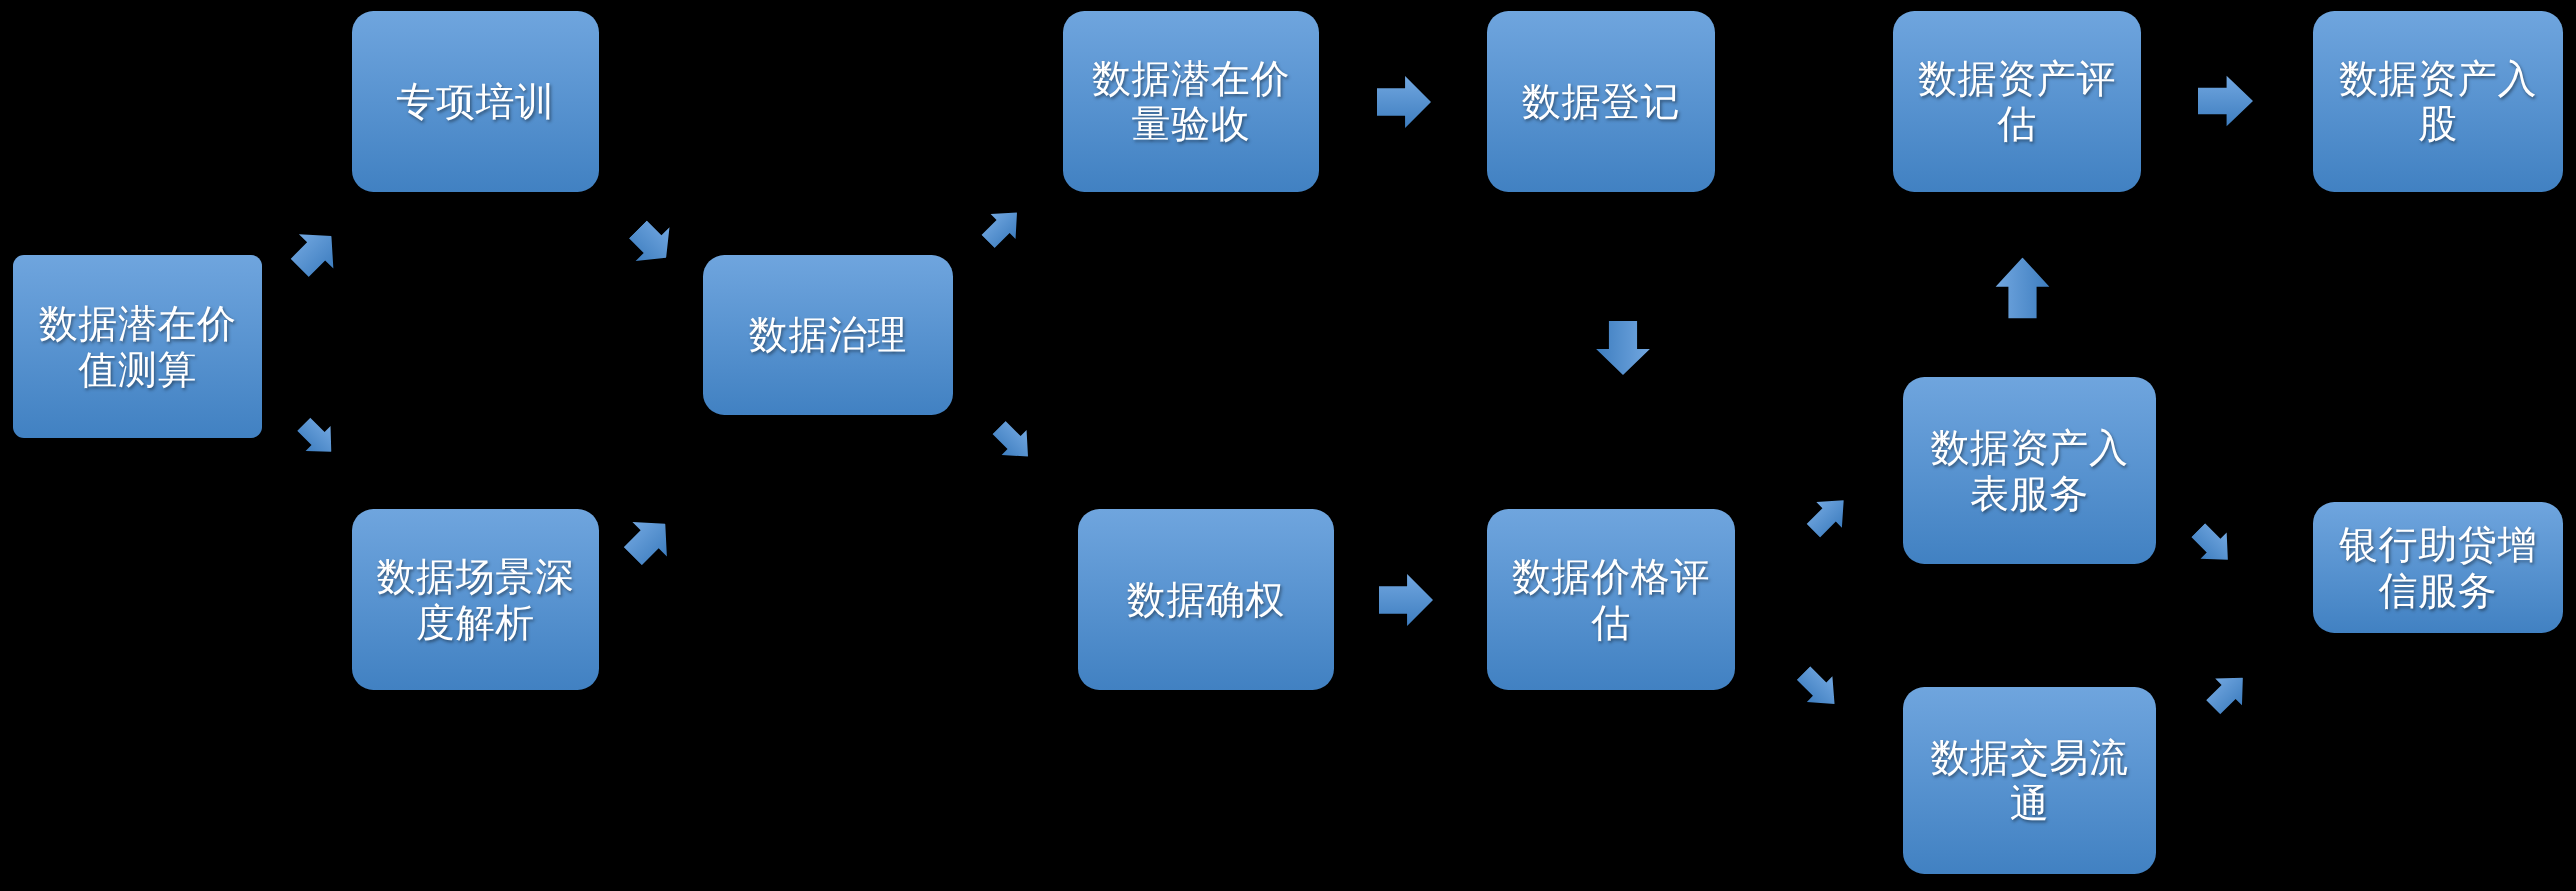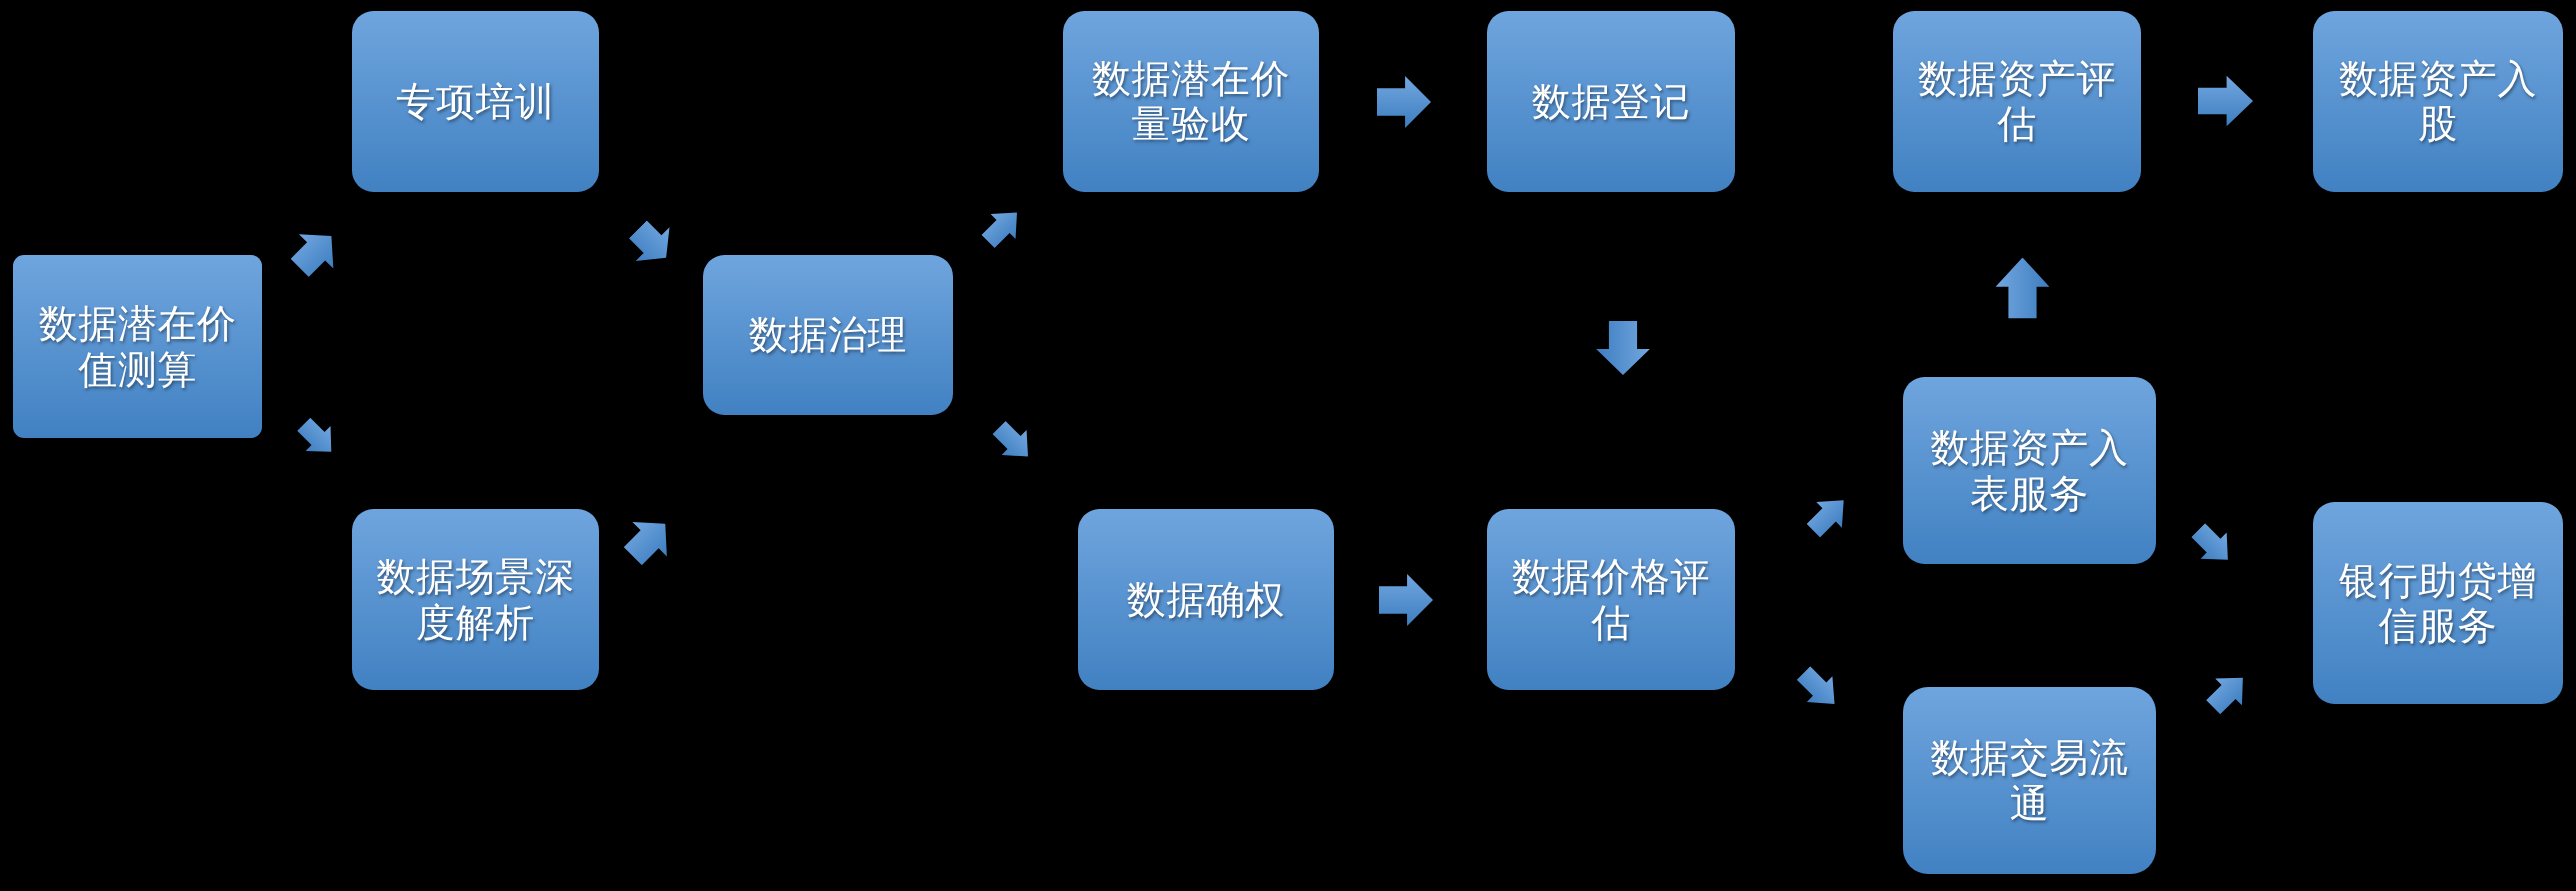--- a/index.html
+++ b/index.html
@@ -67,21 +67,21 @@
       <span class="label">数据场景深
 度解析</span>
     </div>
     <div class="node" style="left: 703px; top: 255px; width: 250px; height: 160px;">
       <span class="label">数据治理</span>
     </div>
     <div class="node" style="left: 1063px; top: 10.7px; width: 256px; height: 181px;">
       <span class="label">数据潜在价
 量验收</span>
     </div>
-    <div class="node" style="left: 1487px; top: 10.7px; width: 248px; height: 181px;">
+    <div class="node" style="left: 1487px; top: 10.7px; width: 228px; height: 181px;">
       <span class="label">数据登记</span>
     </div>
     <div class="node" style="left: 1063px; top: 509px; width: 256px; height: 181px; margin-left: 15px;">
       <span class="label">数据确权</span>
     </div>
     <div class="node" style="left: 1487px; top: 509px; width: 248px; height: 181px; text-align: center;">
       <span class="label">数据价格评
 估</span>
     </div>
     <div class="node" style="left: 1893px; top: 10.7px; width: 248px; height: 181px;">
@@ -89,25 +89,25 @@
 估</span>
     </div>
     <div class="node" style="left: 2313px; top: 10.7px; width: 250px; height: 181px;">
       <span class="label">数据资产入
 股</span>
     </div>
     <div class="node" style="left: 1903px; top: 377px; width: 253px; height: 187px;">
       <span class="label">数据资产入
 表服务</span>
     </div>
-    <div class="node" style="left: 1903px; top: 687px; width: 253px; height: 187px; border-radius: 25px;">
+    <div class="node" style="left: 1903px; top: 687px; width: 253px; height: 187px;">
       <span class="label">数据交易流
 通</span>
     </div>
-    <div class="node" style="left: 2313px; top: 502px; width: 250px; height: 202px;">
+    <div class="node" style="left: 2313px; top: 502px; width: 250px; height: 131px;">
       <span class="label">银行助贷增
 信服务</span>
     </div>
     <svg class="arrow" viewBox="0 0 100 100" preserveAspectRatio="none" style="left: 293px; top: 223px; width: 45px; height: 58px; transform: rotate(-45deg);">
       <path d="M0,28 L52,28 L52,8 L100,50 L52,92 L52,72 L0,72 Z" fill="url(#arrowGrad)"></path>
     </svg>
     <svg class="arrow" viewBox="0 0 100 100" preserveAspectRatio="none" style="left: 632px; top: 215px; width: 40px; height: 57px; transform: rotate(45deg);">
       <path d="M0,28 L52,28 L52,8 L100,50 L52,92 L52,72 L0,72 Z" fill="url(#arrowGrad)"></path>
     </svg>
     <svg class="arrow" viewBox="0 0 100 100" preserveAspectRatio="none" style="left: 298px; top: 417px; width: 39px; height: 42px; transform: rotate(45deg);">

